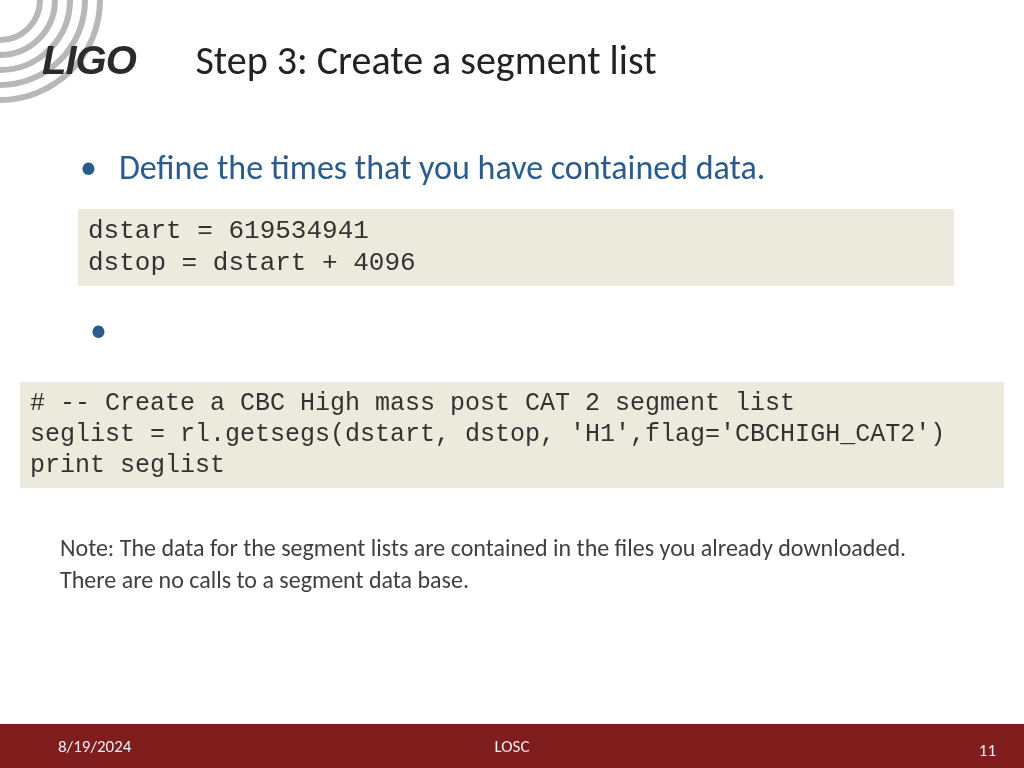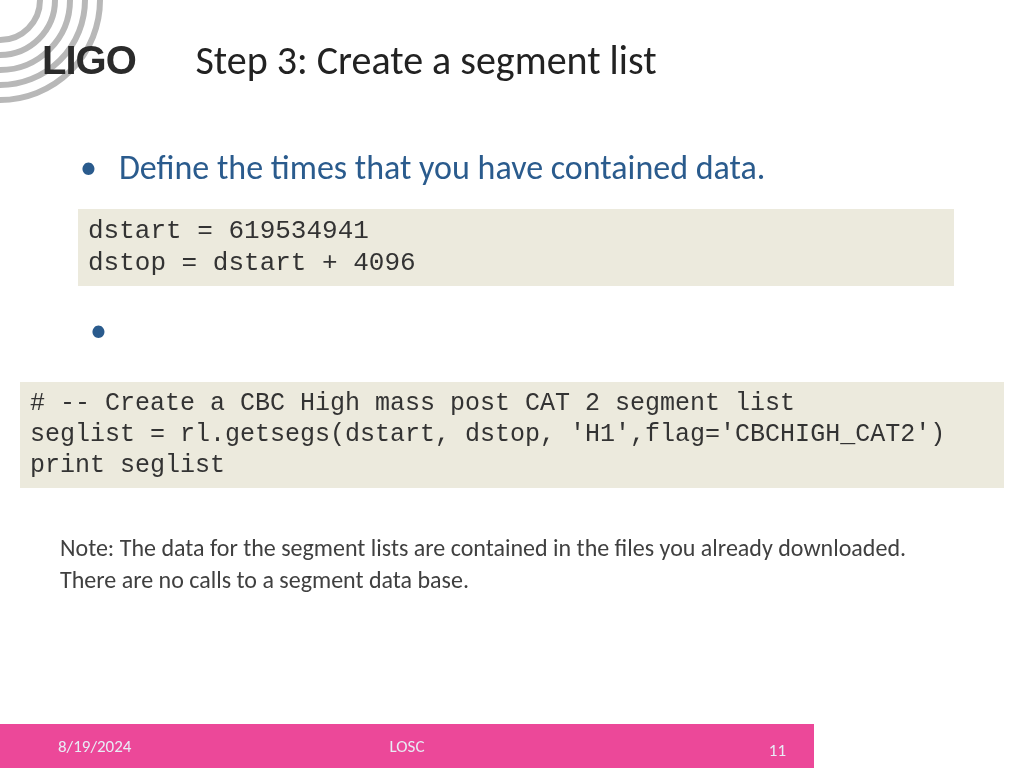--- a/index.html
+++ b/index.html
@@ -12,20 +12,21 @@
   }
   .logo-arcs svg { width: 100%; height: 100%; }
   .logo-text {
     position: absolute;
     top: 38px; left: 42px;
     font-family: "Arial Black", Arial, sans-serif;
     font-weight: 900;
     font-size: 40px;
     letter-spacing: -1px;
     color: #2b2b2b;
+    font-style: italic;
   }
   .title {
     position: absolute;
     top: 36px; left: 0; width: 852px;
     text-align: center;
     font-size: 40px;
     color: #222;
   }
   .content { position: absolute; top: 145px; left: 0; width: 1024px; }
   .bullet {
@@ -57,22 +58,22 @@
   .code2 { margin: 28px 20px 0 20px; font-size: 25px; }
   .note {
     margin: 44px 70px 0 60px;
     font-size: 24px;
     color: #404040;
     line-height: 1.35;
   }
   .footer {
     position: absolute;
     bottom: 0; left: 0;
-    width: 814px; height: 44px;
-    background: #ec4899;
+    width: 1024px; height: 44px;
+    background: #7f1d1d;
     color: #e8edf6;
     font-size: 17px;
     display: flex;
     align-items: center;
   }
   .footer .date { position: absolute; left: 58px; }
   .footer .center { width: 100%; text-align: center; }
   .footer .page { position: absolute; right: 28px; margin-top: 8px; }
 </style>
 </head>

